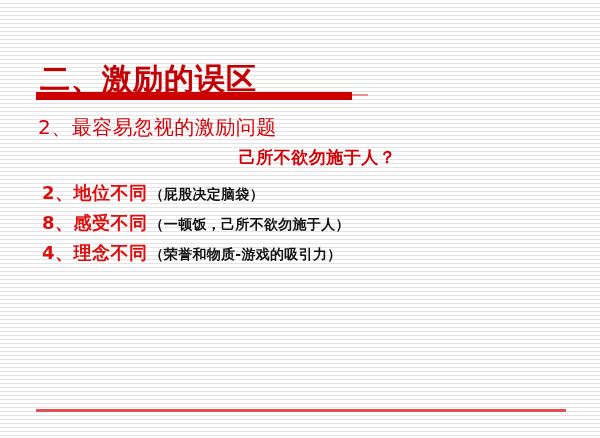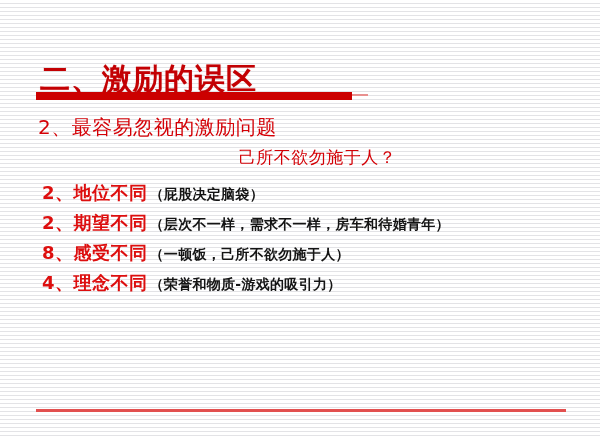--- a/index.html
+++ b/index.html
@@ -79,21 +79,21 @@
     white-space: nowrap;
   }
 
   .quote {
     position: absolute;
     left: 0;
     top: 146px;
     width: 585px;
     text-align: center;
     font-size: 17px;
-    font-weight: normal;
+    font-weight: bold;
     color: #d40006;
     letter-spacing: 0.5px;
     white-space: nowrap;
     padding-left: 50px;
     box-sizing: border-box;
   }
 
   
   .list {
     position: absolute;
@@ -146,23 +146,20 @@
   <div class="subtitle">2、最容易忽视的激励问题</div>
 
   <div class="quote">己所不欲勿施于人？</div>
 
   <div class="list">
 
     <div class="list-item">
       <span class="item-key">2、地位不同</span><span class="item-note">（屁股决定脑袋）</span>
     </div>
 
-    <div class="list-item">
-      <span class="item-key">2、期望不同</span><span class="item-note">（层次不一样，需求不一样，房车和待婚青年）</span>
-    </div>
 
     <div class="list-item">
       <span class="item-key">8、感受不同</span><span class="item-note">（一顿饭，己所不欲勿施于人）</span>
     </div>
 
     <div class="list-item">
       <span class="item-key">4、理念不同</span><span class="item-note">（荣誉和物质-游戏的吸引力）</span>
     </div>
 
   </div>

